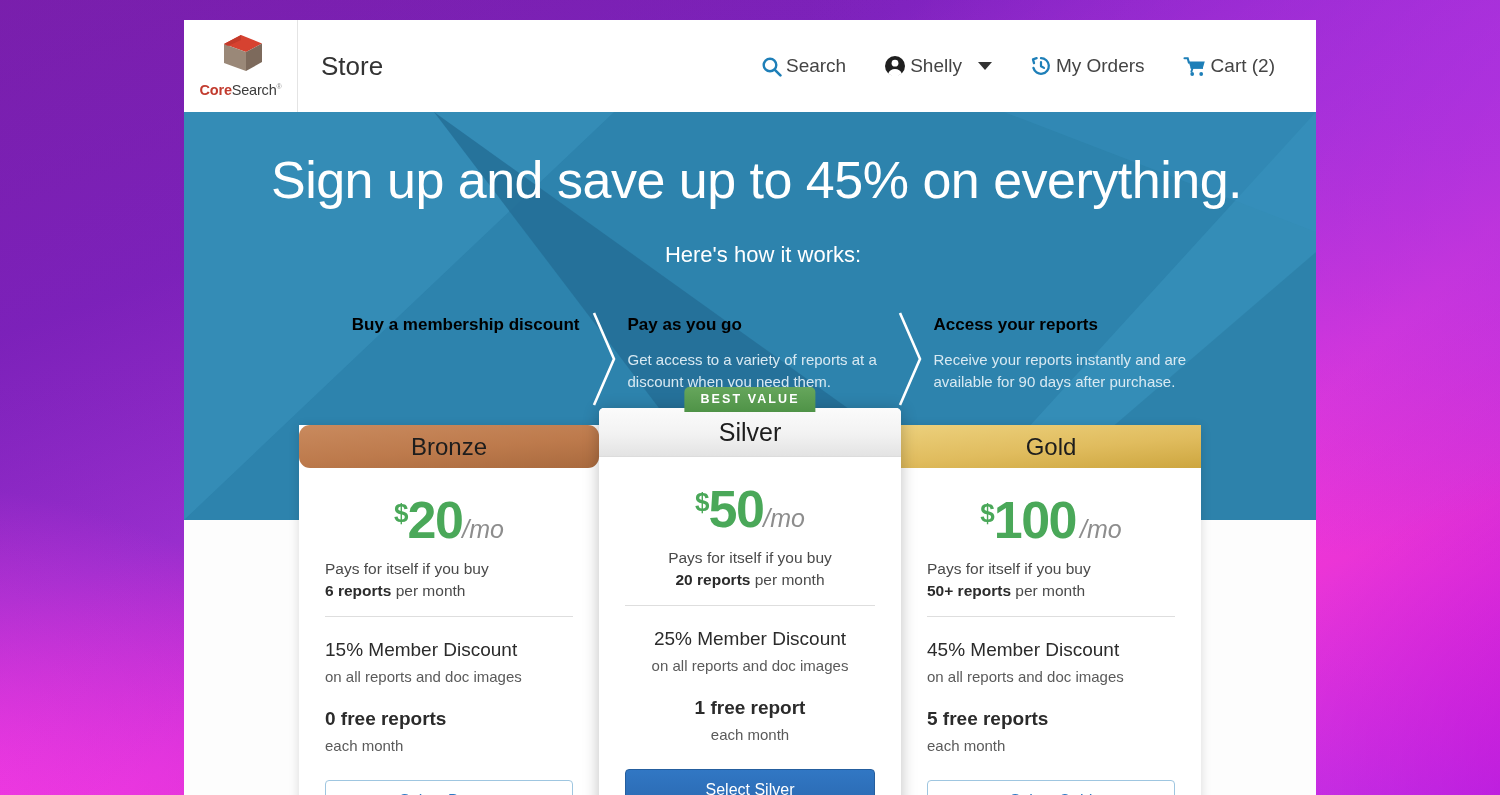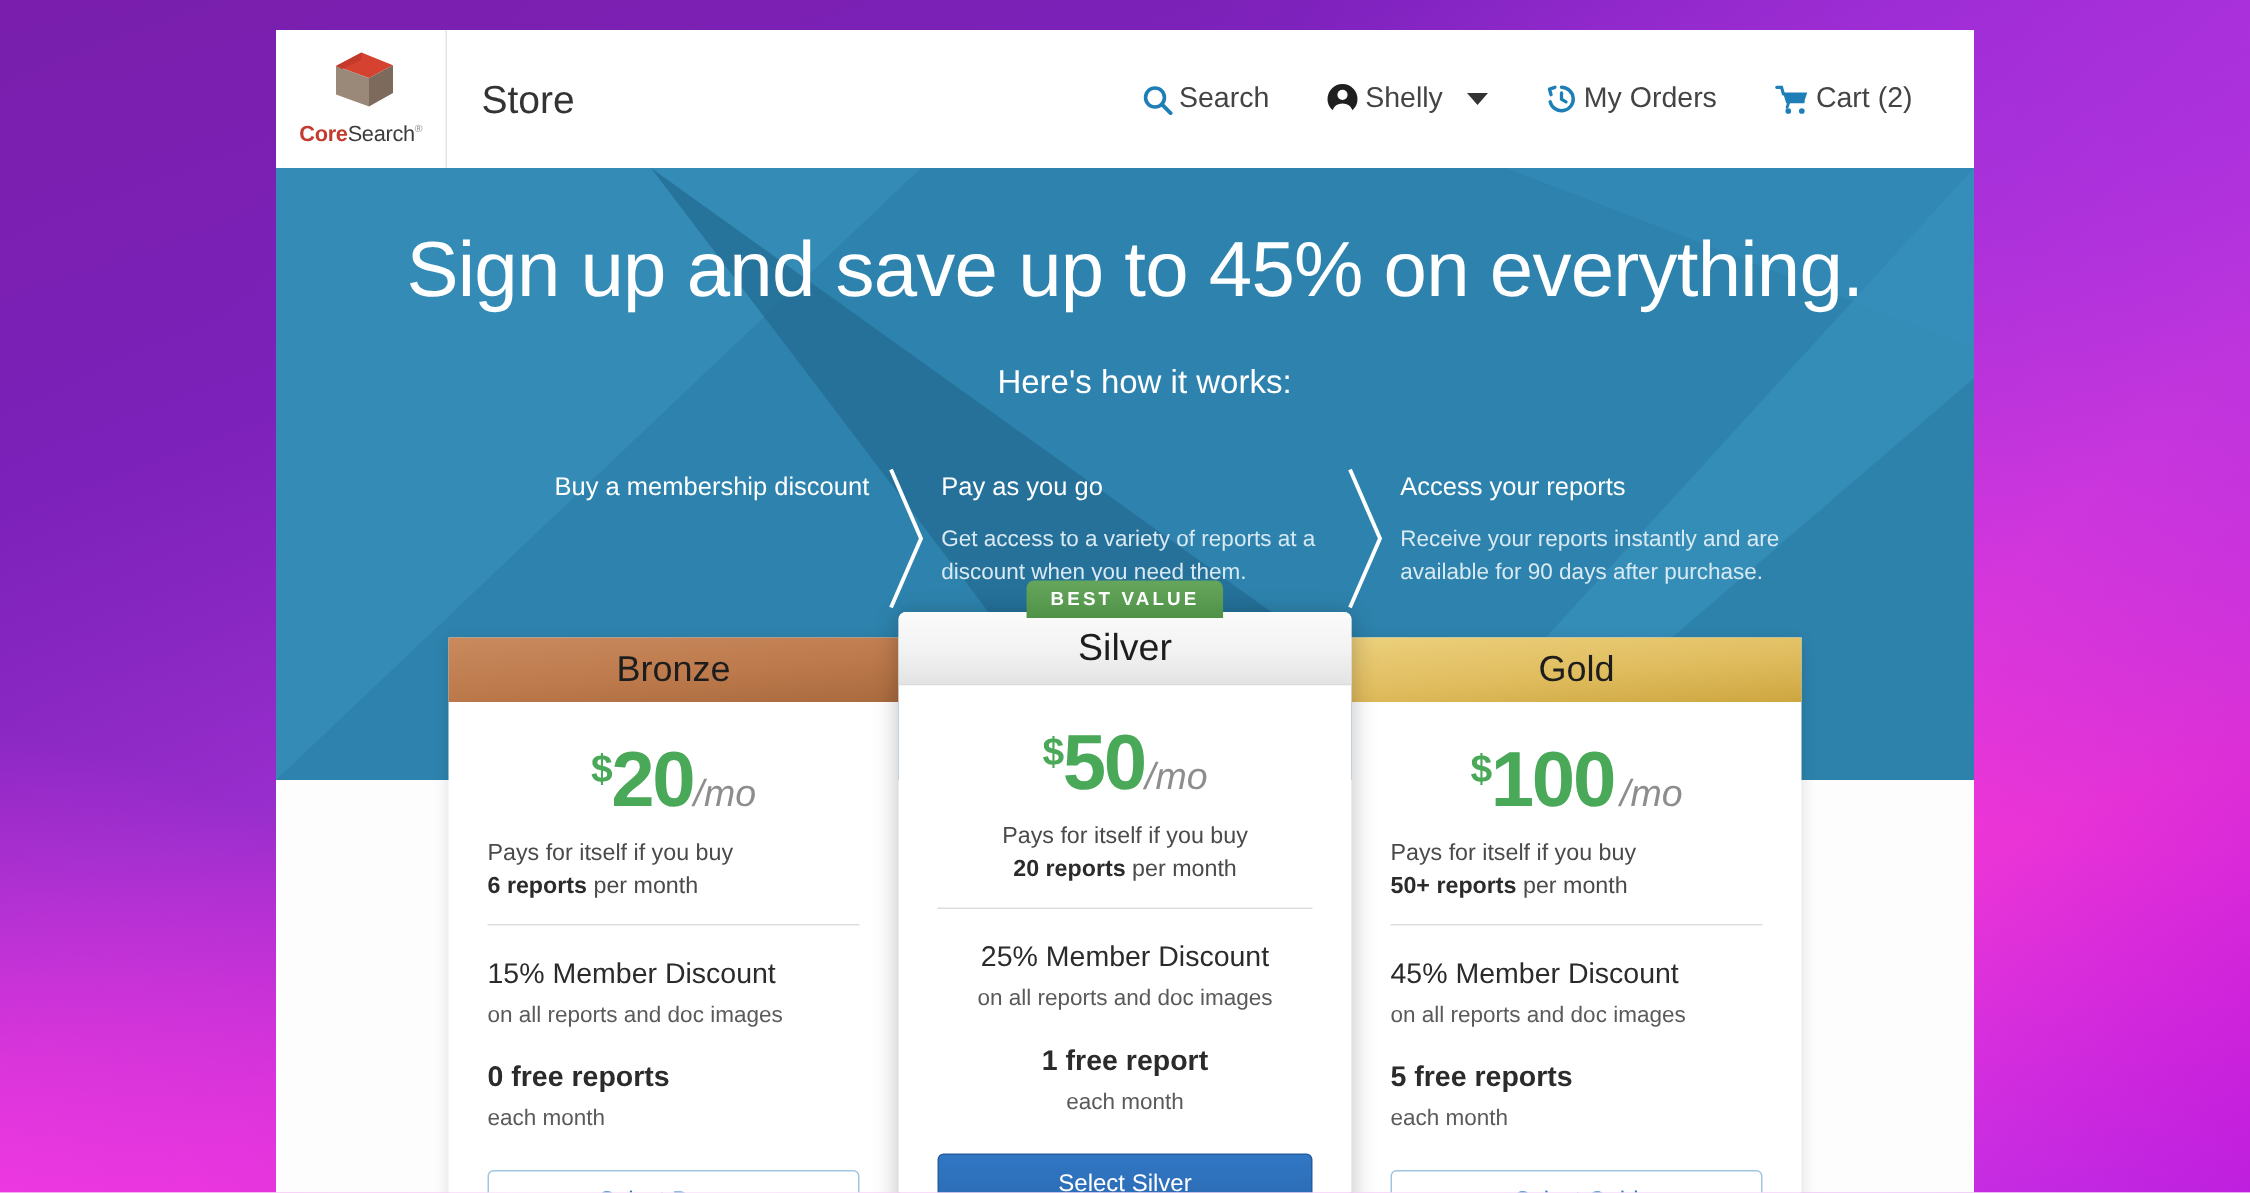--- a/index.html
+++ b/index.html
@@ -135,23 +135,23 @@
   }
 
   .steps {
     display: flex;
     justify-content: center;
     align-items: flex-start;
     padding-top: 47px;
   }
   .step { width: 258px; padding: 0 6px; }
   .step-title {
-    color: #ffffff;
+    color: #000000;
     font-size: 17px;
-    font-weight: 400;
+    font-weight: 700;
     margin: 0 0 14px 0;
     line-height: 1.2;
   }
   .step-body {
     color: #d8e9f2;
     font-size: 15px;
     line-height: 1.42;
     margin: 0;
   }
   .step.s1 { text-align: right; }
@@ -194,20 +194,21 @@
     height: 43px;
     display: flex;
     align-items: center;
     justify-content: center;
     font-size: 24px;
     color: #1d1d1d;
     font-weight: 400;
   }
   .bronze .card-head {
     background: linear-gradient(175deg, #c98a5e 0%, #bd7a4c 55%, #a96a3e 100%);
+    border-radius: 11px;
   }
   .gold .card-head {
     background: linear-gradient(175deg, #ecd07c 0%, #e0bc5e 55%, #cda63f 100%);
   }
   .silver .card-head {
     height: 48px;
     background: linear-gradient(180deg, #fbfbfb 0%, #f2f2f2 55%, #e3e3e3 100%);
     border-radius: 5px 5px 0 0;
     border-bottom: 1px solid #dcdcdc;
     font-size: 25px;

